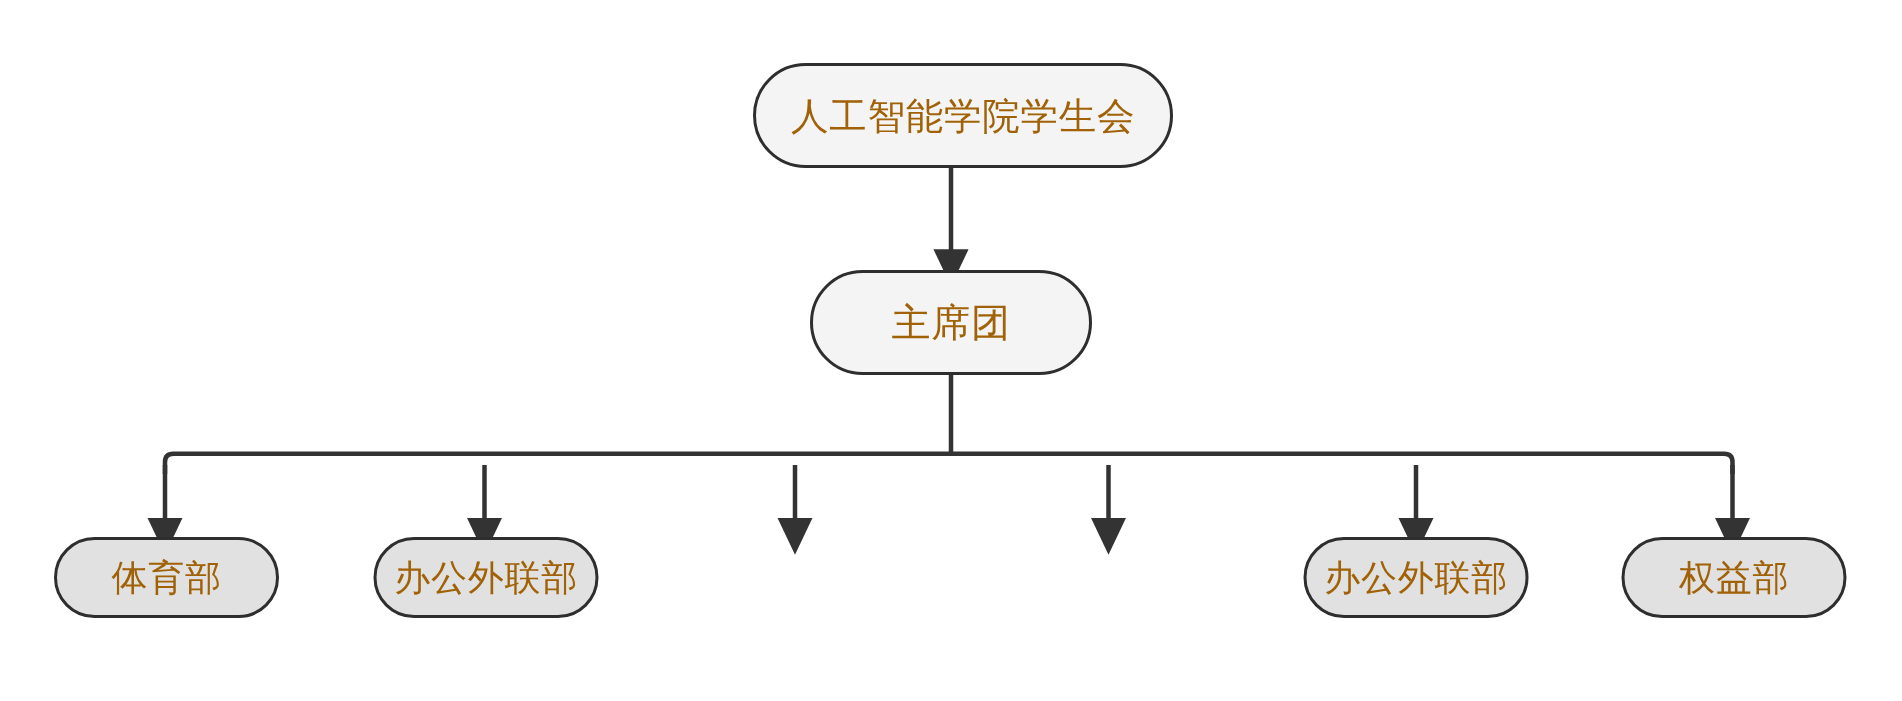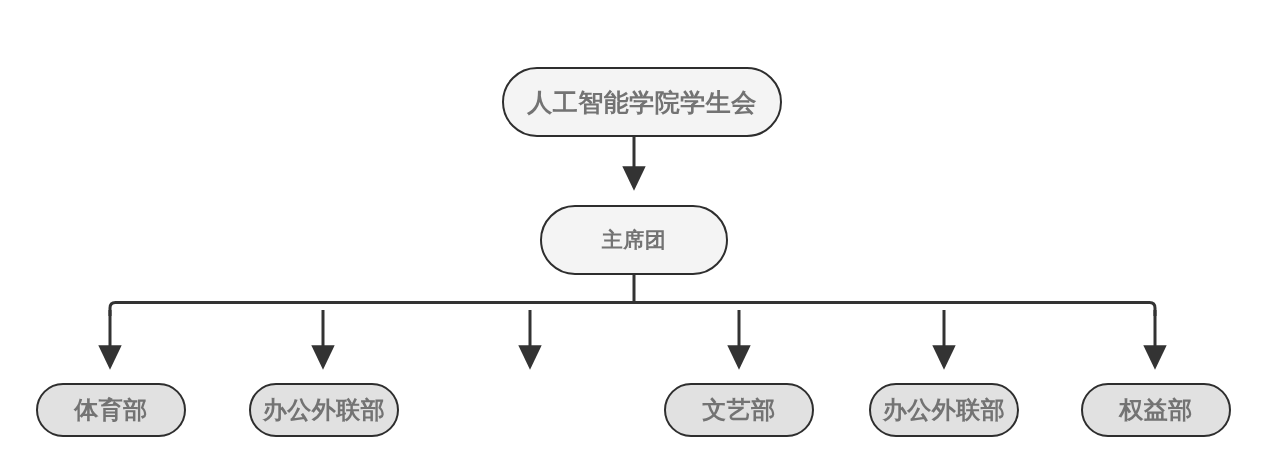--- a/index.html
+++ b/index.html
@@ -25,43 +25,42 @@
     height: 467px;
   }
   .node {
     position: absolute;
     box-sizing: border-box;
     display: flex;
     align-items: center;
     justify-content: center;
     border: 2.5px solid #2e2e2e;
     border-radius: 36px;
-    color: #737373;
-    font-weight: bold;
+    color: #a16207;
+    font-weight: normal;
     letter-spacing: 0.5px;
     white-space: nowrap;
     user-select: none;
-    margin-top: 25px;
   }
   .node-root {
     left: 502px;
     top: 42px;
     width: 280px;
     height: 70px;
     background: #f4f4f4;
     font-size: 25px;
     border-radius: 40px;
   }
   .node-board {
     left: 540px;
     top: 180px;
     width: 188px;
     height: 70px;
     background: #f4f4f4;
-    font-size: 21px;
+    font-size: 26px;
     border-radius: 38px;
   }
   .node-leaf {
     top: 358px;
     width: 150px;
     height: 54px;
     background: #e1e1e1;
     font-size: 24px;
     border-radius: 28px;
   }
@@ -100,19 +99,18 @@
 
   <div class="node node-root">人工智能学院学生会</div>
 
   <div class="node node-board">主席团</div>
 
   <div class="node node-leaf leaf-0">体育部</div>
 
   <div class="node node-leaf leaf-1">办公外联部</div>
 
 
-  <div class="node node-leaf leaf-3">文艺部</div>
 
   <div class="node node-leaf leaf-4">办公外联部</div>
 
   <div class="node node-leaf leaf-5">权益部</div>
 
 </div>
 
 </body></html>

